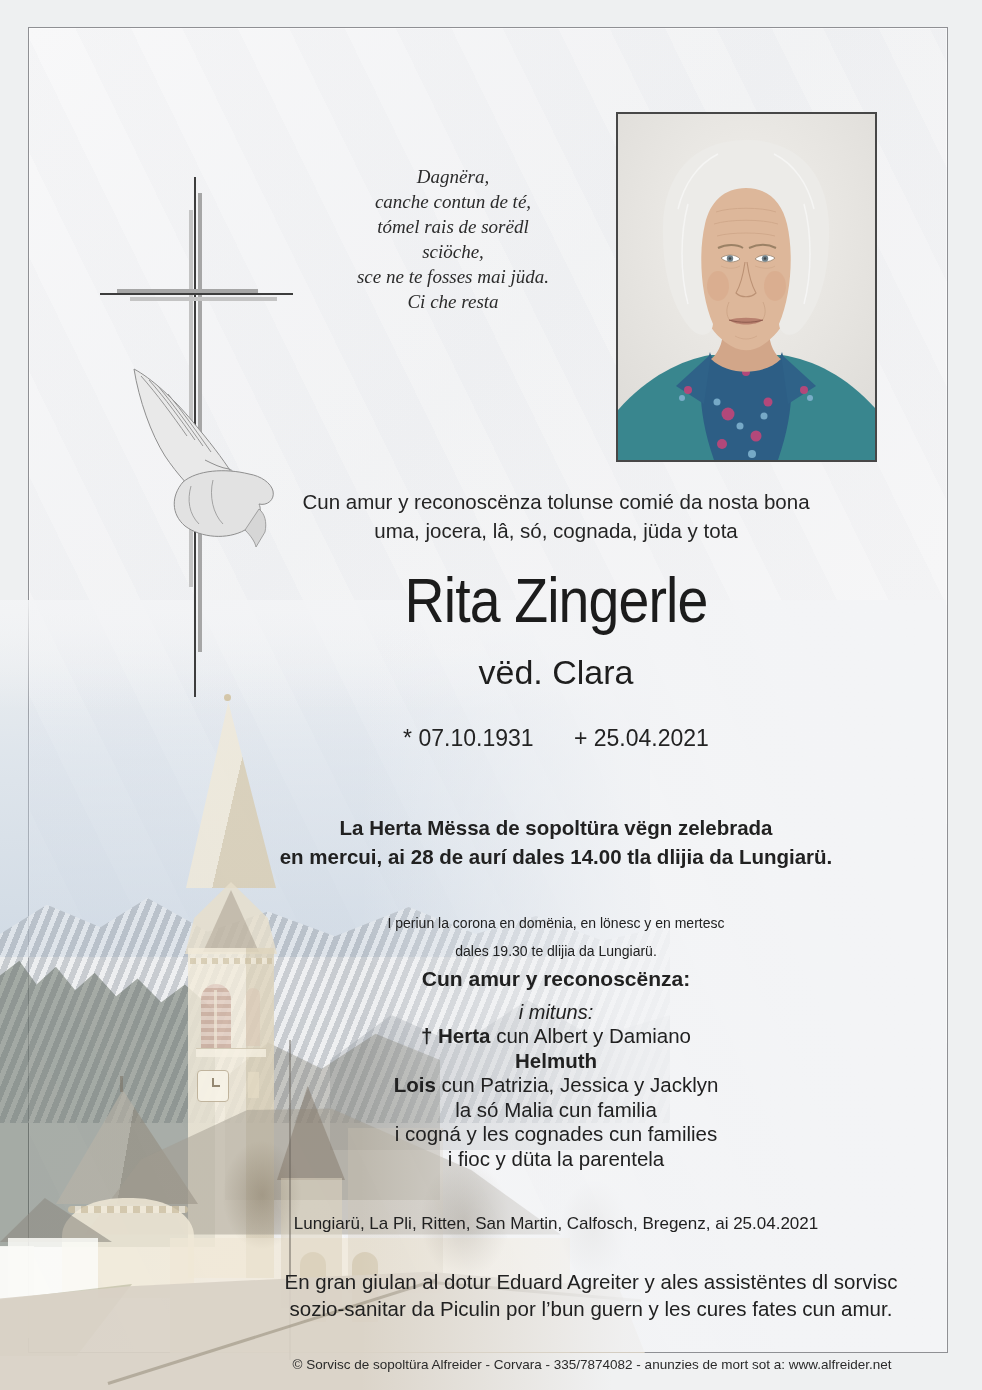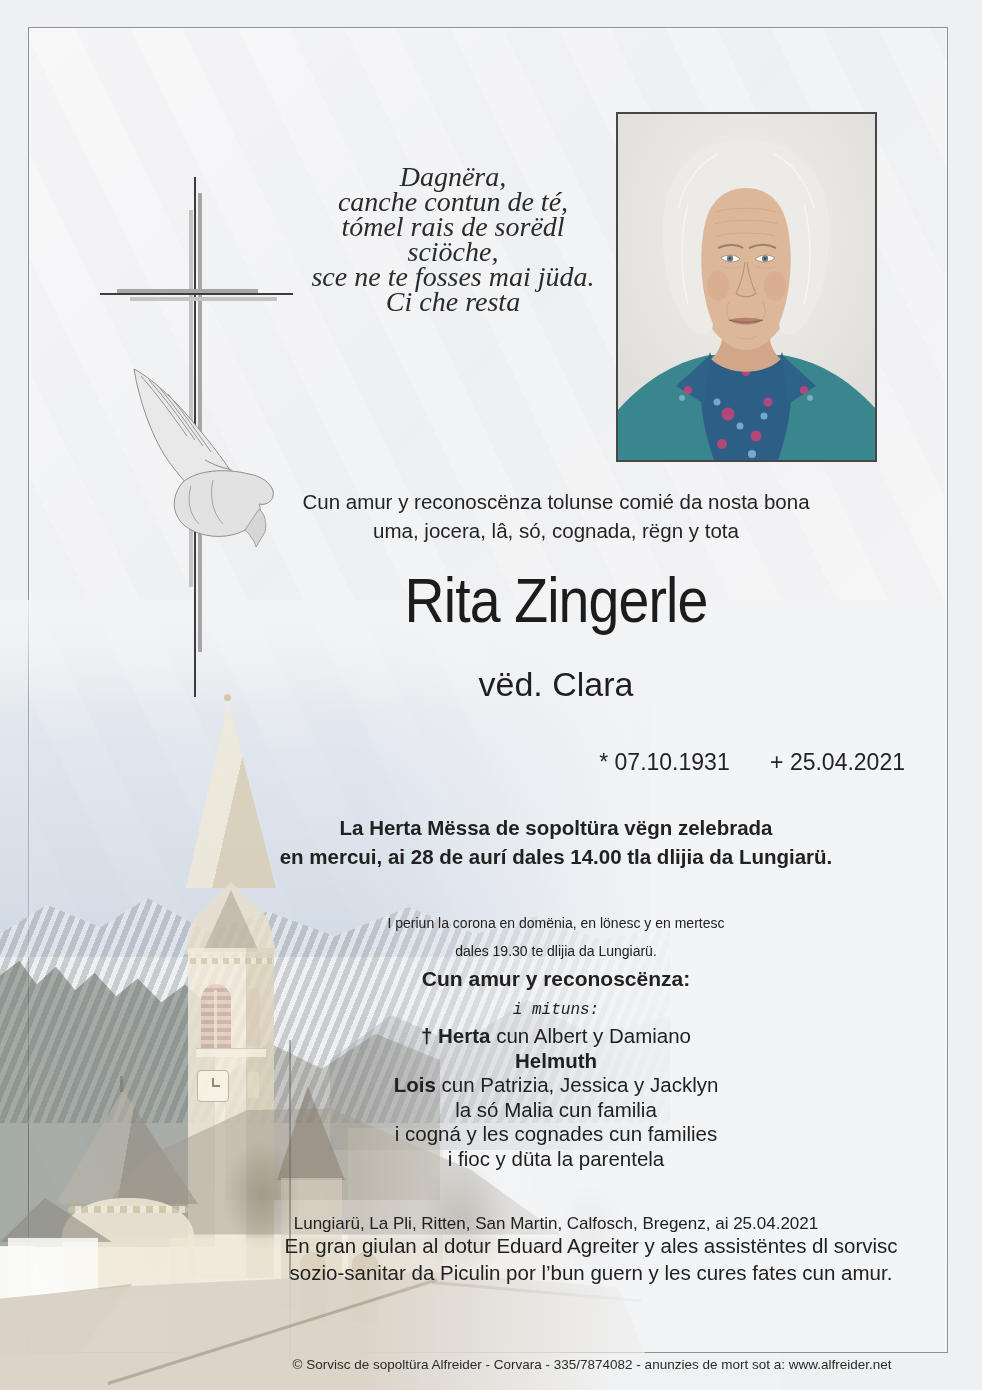--- a/index.html
+++ b/index.html
@@ -13,36 +13,36 @@
   .streaks{position:absolute;inset:0;opacity:.22;pointer-events:none;
          background:repeating-linear-gradient(64deg,rgba(255,255,255,.55) 0 46px,rgba(220,223,229,.4) 46px 96px);}
   
   .scene{position:absolute;inset:0;z-index:2;pointer-events:none;}
   .sc{position:absolute;}
   
   .decor{position:absolute;inset:0;z-index:3;pointer-events:none;}
   .content{position:absolute;inset:0;z-index:4;}
   .txt{position:absolute;text-align:center;}
   .poem{left:303px;top:164px;width:300px;font-family:"Liberation Serif",serif;
-        font-style:italic;font-size:28px;line-height:25px;color:#2b2b2b;}
+        font-style:italic;font-size:19px;line-height:25px;color:#2b2b2b;}
   .intro{left:190px;top:488px;width:732px;font-size:20.5px;line-height:28.5px;color:#242424;}
   .name{left:190px;top:569px;width:732px;font-size:63px;line-height:63px;letter-spacing:-1px;
         transform:scaleX(.88);transform-origin:50% 0;color:#1c1c1c;}
-  .maiden{left:190px;top:655px;width:732px;font-size:34px;line-height:34px;color:#1e1e1e;margin-top:12px;}
-  .dates{left:190px;top:748px;width:732px;font-size:23px;line-height:28px;color:#232323;text-align:right;}
+  .maiden{left:190px;top:655px;width:732px;font-size:34px;line-height:34px;color:#1e1e1e;}
+  .dates{left:190px;top:724px;width:732px;font-size:23px;line-height:28px;color:#232323;}
   .dates span{display:inline-block;margin:0 17px;}
   .age{left:190px;top:762px;width:732px;font-size:20.5px;}
   .funeral{left:190px;top:814px;width:732px;font-size:20.5px;line-height:28.5px;font-weight:700;}
   .rosary{left:190px;top:896px;width:732px;font-size:14px;line-height:28px;margin-top:13px;}
   .mhead{left:190px;top:967px;width:732px;font-size:21px;font-weight:700;}
-  .mlabel{left:190px;top:1001px;width:732px;font-size:16px;font-style:italic;font-family:Liberation Mono, monospace;}
+  .mlabel{left:190px;top:1001px;width:732px;font-size:20px;font-style:italic;font-family:Liberation Sans, sans-serif;}
   .mourners{left:190px;top:1024px;width:732px;font-size:20.5px;line-height:24.6px;}
   .mourners .b{font-weight:700;}
   .places{left:190px;top:1214px;width:732px;font-size:17px;}
-  .gratitude{left:225px;top:1232px;width:732px;font-size:20.5px;line-height:27px;}
+  .gratitude{left:225px;top:1268px;width:732px;font-size:20.5px;line-height:27px;}
   .footer{left:226px;top:1357px;width:732px;font-size:13.5px;color:#2a2a2a;}
   
   .photo{position:absolute;left:616px;top:112px;width:261px;height:350px;border:2px solid #474747;
          box-sizing:border-box;background:#e9e7e3;}
   .photo svg{display:block;width:100%;height:100%;}
   
   .cl{position:absolute;}
 </style>
 </head>
 <body>
@@ -209,21 +209,21 @@
       <div>Dagnëra,</div>
       <div>canche contun de té,</div>
       <div>tómel rais de sorëdl</div>
       <div>sciöche,</div>
       <div>sce ne te fosses mai jüda.</div>
       <div>Ci che resta</div>
     </div>
 
     <div class="txt intro">
       <div>Cun amur y reconoscënza tolunse comié da nosta bona</div>
-      <div>uma, jocera, lâ, só, cognada, rëgn y tota</div>
+      <div>uma, jocera, lâ, só, cognada, jüda y tota</div>
     </div>
 
     <div class="txt name">Rita Zingerle</div>
     <div class="txt maiden">vëd. Clara</div>
 
     <div class="txt dates">
       <span>* 07.10.1931</span>
       <span>+ 25.04.2021</span>
     </div>
 

